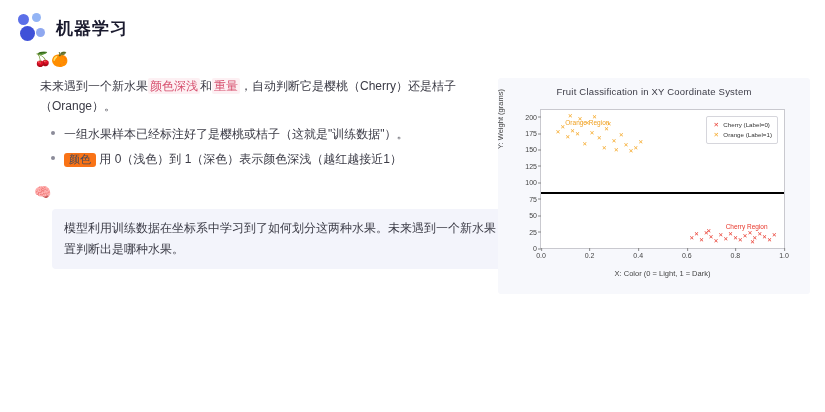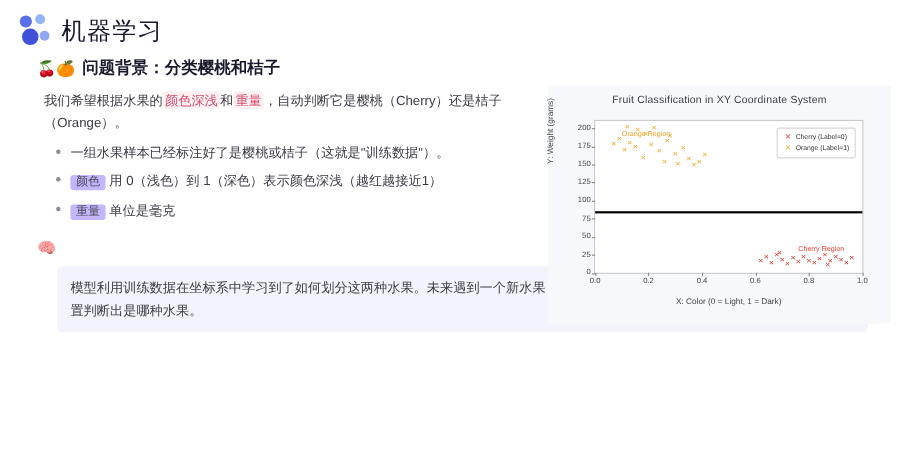--- a/index.html
+++ b/index.html
@@ -37,22 +37,22 @@
   .logo i {
     position: absolute;
     border-radius: 50%;
     display: block;
   }
   .logo .d1 { width: 11px; height: 11px; left: 0px;  top: 1px;  background: #5b6fe8; }
   .logo .d2 { width: 9px;  height: 9px;  left: 14px; top: 0px;  background: #93b4f5; }
   .logo .d3 { width: 15px; height: 15px; left: 2px;  top: 13px; background: #3f51d8; }
   .logo .d4 { width: 9px;  height: 9px;  left: 18px; top: 15px; background: #8fa8f0; }
   .title {
-    font-size: 22px;
-    font-weight: normal;
+    font-size: 17px;
+    font-weight: bold;
     color: #1a1a2e;
     letter-spacing: 1px;
   }
   
   .content {
     position: relative;
     padding: 0 18px;
   }
   .section-head {
     display: flex;
@@ -98,21 +98,21 @@
     content: "";
     position: absolute;
     left: -13px;
     top: 6px;
     width: 4px;
     height: 4px;
     border-radius: 50%;
     background: #8b8b99;
   }
   .code {
-    background: #c4b5fd;
+    background: #f97316;
     color: #4a4a57;
     font-family: "Liberation Mono", monospace;
     font-size: 11px;
     padding: 1px 5px;
     border-radius: 3px;
   }
   .features-intro {
     font-size: 12px;
     margin: 14px 0 6px 22px;
     color: #3b3b46;
@@ -293,41 +293,36 @@
         <i class="d3"></i>
         <i class="d4"></i>
     </div>
     <div class="title">机器学习</div>
   </div>
 
   <div class="content">
 
     <div class="section-head">
       <span class="emoji">🍒🍊</span>
-      <span>问题背景：分类樱桃和桔子</span>
     </div>
 
     <div class="left-col">
       <p class="para">
-        <span>我们希望根据水果的</span><span class="hl">颜色深浅</span><span>和</span><span class="hl">重量</span><span>，自动判断它是樱桃（Cherry）还是桔子（Orange）。</span>
+        <span>未来遇到一个新水果</span><span class="hl">颜色深浅</span><span>和</span><span class="hl">重量</span><span>，自动判断它是樱桃（Cherry）还是桔子（Orange）。</span>
       </p>
 
       <ul class="bullets">
         <li>一组水果样本已经标注好了是樱桃或桔子（这就是"训练数据"）。</li>
       </ul>
 
 
       <ul class="bullets">
         <li>
           <span class="code">颜色</span>
           <span>用 0（浅色）到 1（深色）表示颜色深浅（越红越接近1）</span>
-        </li>
-        <li>
-          <span class="code">重量</span>
-          <span>单位是毫克</span>
         </li>
       </ul>
     </div>
 
     <div class="conclusion">
       <div class="section-head">
         <span class="emoji">🧠</span>
       </div>
       <div class="concl-box">模型利用训练数据在坐标系中学习到了如何划分这两种水果。未来遇到一个新水果，只需要知道它的"颜色"和"重量"，就能根据它的位置判断出是哪种水果。</div>
     </div>

